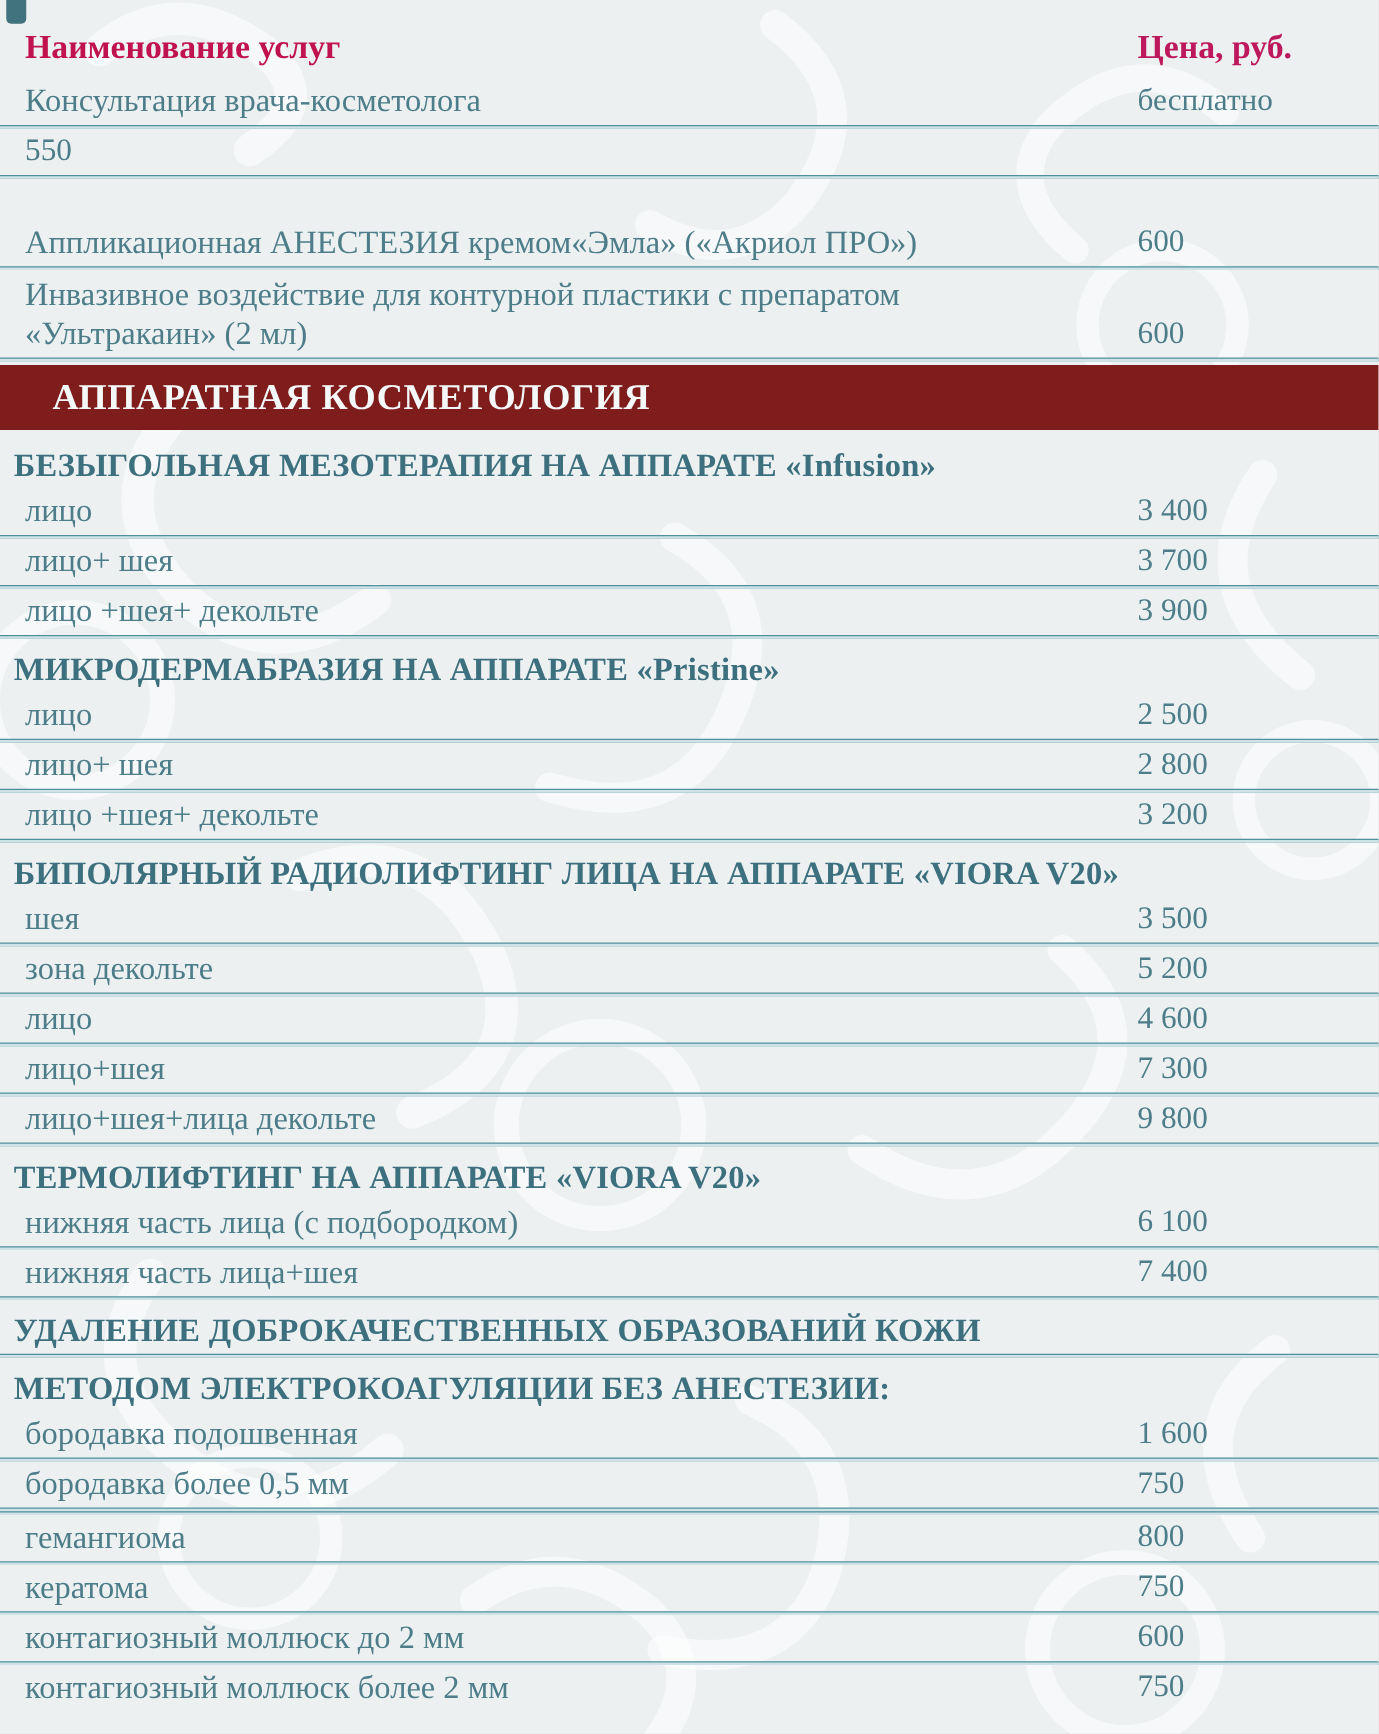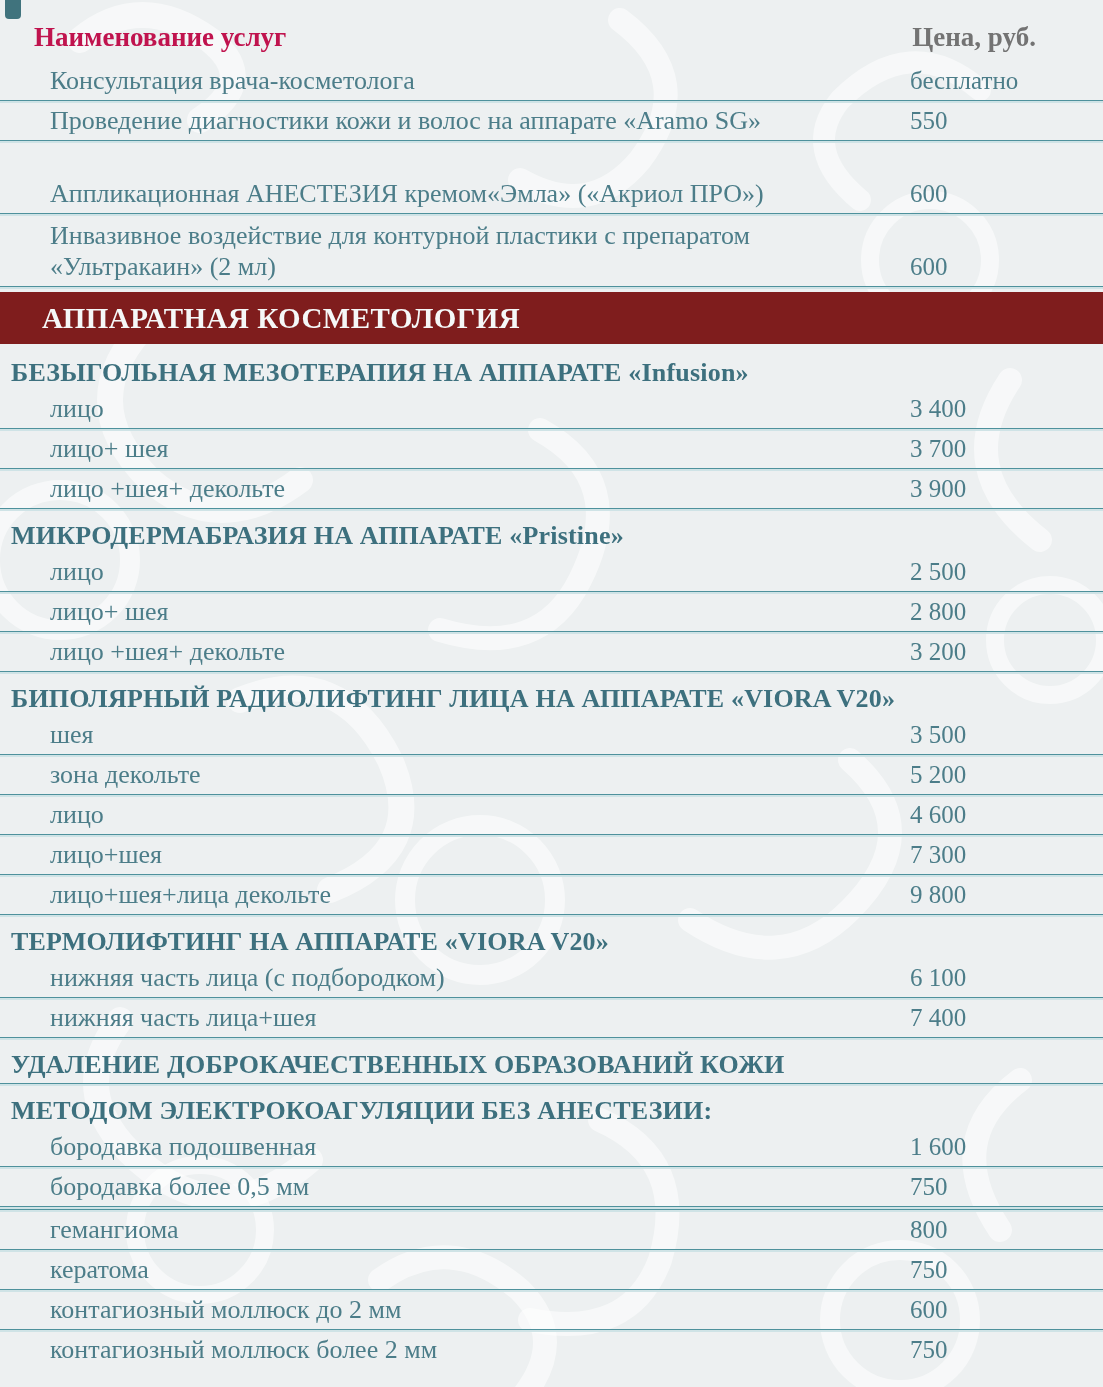--- a/index.html
+++ b/index.html
@@ -15,34 +15,34 @@
   }
   .pattern { position:absolute; inset:0; pointer-events:none; }
   .corner-mark {
     position:absolute; left:5px; top:0; width:16px; height:19px;
     background:#2c6570; border-radius:0 0 4px 4px; opacity:.9;
   }
   .content { position:relative; padding-top:14px; }
 
   .hdr-row {
     display:flex; align-items:flex-end;
-    padding:8px 20px 10px 34px;
+    padding:8px 20px 10px 20px;
   }
   .hdr-name { width:890px; font-weight:bold; font-size:27px; color:#c0134e; }
-  .hdr-price { width:173px; font-weight:bold; font-size:27px; color:#737373; }
+  .hdr-price { width:173px; font-weight:bold; font-size:27px; color:#be185d; }
 
   .service {
     display:flex; align-items:flex-end;
     padding:2px 20px 4px 20px;
     min-height:34px;
   }
   .service .name {
     width:890px; font-size:26px; line-height:31px; color:#4c7d89;
   }
-  .service .name span { display:inline-block; max-width:800px;margin-left:30px; }
+  .service .name span { display:inline-block; max-width:800px; }
   .service .price {
     width:173px; font-size:25px; line-height:31px; color:#4c7d89;
   }
   .service.tall { min-height:70px; }
 
   .section-row {
     padding:9px 20px 3px 11px;
     font-weight:bold; font-size:26px; line-height:31px;
     color:#3d707e;
     letter-spacing:.2px;
@@ -98,21 +98,20 @@
       <div class="hdr-name">Наименование услуг</div>
       <div class="hdr-price">Цена, руб.</div>
     </div>
     <div>
         <div class="service">
           <div class="name"><span>Консультация врача-косметолога</span></div>
           <div class="price">бесплатно</div>
         </div>
         <div class="sep"></div>
         <div class="service">
-          <div class="name"><span>Проведение диагностики кожи и волос на аппарате «Aramo SG»</span></div>
           <div class="price">550</div>
         </div>
         <div class="sep"></div>
         <div class="service tall">
           <div class="name"><span>Аппликационная АНЕСТЕЗИЯ кремом«Эмла» («Акриол ПРО»)</span></div>
           <div class="price">600</div>
         </div>
         <div class="sep"></div>
         <div class="service tall">
           <div class="name"><span>Инвазивное воздействие для контурной пластики с препаратом «Ультракаин» (2 мл)</span></div>

